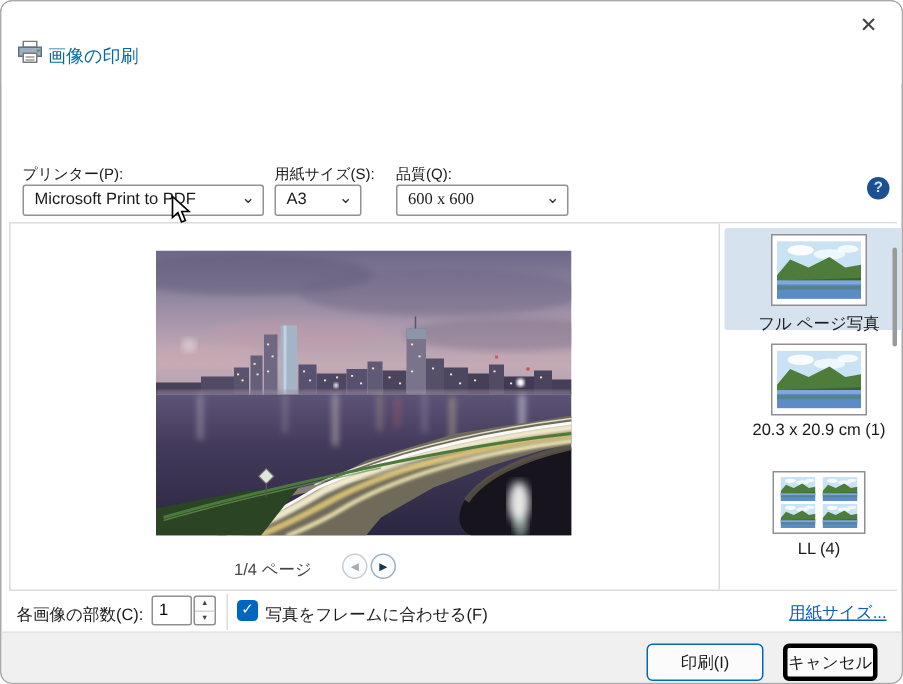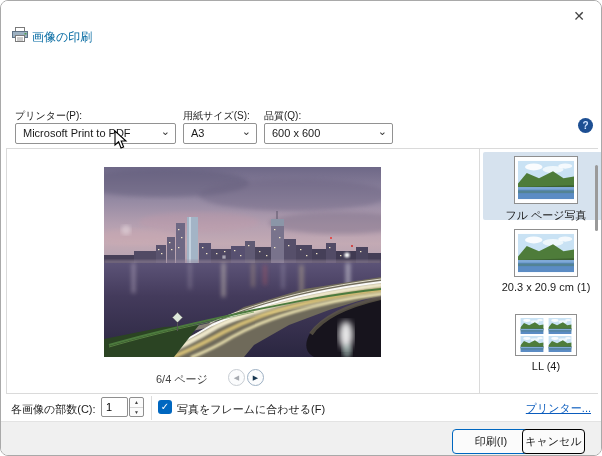--- a/index.html
+++ b/index.html
@@ -74,22 +74,22 @@
               cursor:pointer; }
   .fit-label { position:absolute; left:176px; top:401px; font-size:11px; color:#1a1a1a; }
   .options-link { position:absolute; right:10px; top:400px; font-size:11px; color:#0b5cbd;
                   text-decoration:underline; cursor:pointer; }
 
   
   .btnbar { position:absolute; left:0; top:420px; width:602px; height:36px; background:#f0f0f0;
             border-top:1px solid #e3e3e3; }
   .btn { position:absolute; top:7px; height:25px; border-radius:4px; font-size:11px; color:#1a1a1a;
          background:#fbfbfb; display:flex; align-items:center; justify-content:center; cursor:pointer; }
-  .btn-print { left:430px; width:78px; border:1px solid #0067c0;margin-left:21px; }
-  .btn-cancel { left:521px; width:63px; border:1px solid #000000; }
+  .btn-print { left:430px; width:78px; border:1px solid #0067c0; }
+  .btn-cancel { left:521px; width:63px; border:3px solid #000000; }
 
   .cursor { position:absolute; left:113px; top:129px; pointer-events:none; }
 </style>
 </head>
 <body>
 
 <div class="win">
 
   <div class="titlebar">
     <svg class="title-icon" width="16" height="15" viewBox="0 0 16 15">
@@ -108,25 +108,25 @@
 
 
   <span class="field-label" style="left:14px">プリンター(P):</span>
   <span class="field-label" style="left:182px">用紙サイズ(S):</span>
   <span class="field-label" style="left:263px">品質(Q):</span>
 
   <div class="combo" style="left:14px; width:161px;">
     <span class="val">Microsoft Print to PDF</span>
     <span class="chev">⌄</span>
   </div>
-  <div class="combo" style="left:182px; width:74px;text-align:right;">
+  <div class="combo" style="left:182px; width:58px;text-align:right;">
     <span class="val">A3</span>
     <span class="chev">⌄</span>
   </div>
-  <div class="combo" style="left:263px; width:129px;">
+  <div class="combo" style="left:263px; width:115px;font-family:Liberation Serif, serif;">
     <span class="val">600 x 600</span>
     <span class="chev">⌄</span>
   </div>
 
   <div class="help-btn">
     <span>?</span>
   </div>
 
   <div class="main-area"></div>
 
@@ -249,21 +249,21 @@
     </g>
 
     <path d="M0,172 L60,160 L95,158 L70,190 L0,190 Z" fill="#2b4423"></path>
     <path d="M5,178 C60,162 110,152 150,143 C190,135 230,127 277,122" fill="none" stroke="#4c7a3e" stroke-width="2"></path>
     <path d="M5,180 C60,164 110,154 150,145" fill="none" stroke="#69984f" stroke-width="1" opacity="0.7"></path>
 
     <rect x="70" y="147" width="7" height="7" fill="#dde8da" stroke="#777777" stroke-width="0.7" transform="rotate(45 73.5 150.5)"></rect>
     <line x1="73.5" y1="155" x2="73.5" y2="164" stroke="#555555" stroke-width="1"></line>
   </svg>
 
-  <span class="page-indicator">6/4 ページ</span>
+  <span class="page-indicator">1/4 ページ</span>
   <div class="nav-btn nav-prev">
     <span>◀</span>
   </div>
   <div class="nav-btn nav-next">
     <span>▶</span>
   </div>
 
   <div class="sidebar">
     <svg width="0" height="0" style="position:absolute">
       <symbol id="mini-landscape" viewBox="0 0 64 44">
@@ -326,21 +326,21 @@
     </div>
     <div class="sbtn">
       <span>▼</span>
     </div>
   </div>
   <div class="v-divider"></div>
   <div class="checkbox">
     <span>✓</span>
   </div>
   <span class="fit-label">写真をフレームに合わせる(F)</span>
-  <a class="options-link">プリンター...</a>
+  <a class="options-link">用紙サイズ...</a>
 
   <div class="btnbar">
     <div class="btn btn-print">印刷(I)</div>
     <div class="btn btn-cancel">キャンセル</div>
   </div>
 
   <svg class="cursor" width="14" height="20" viewBox="0 0 14 20">
     <path d="M1,1 L1,15 L4.6,11.8 L7,18 L9.6,17 L7.2,11 L12,11 Z" fill="#ffffff" stroke="#000000" stroke-width="1.1"></path>
   </svg>
 

